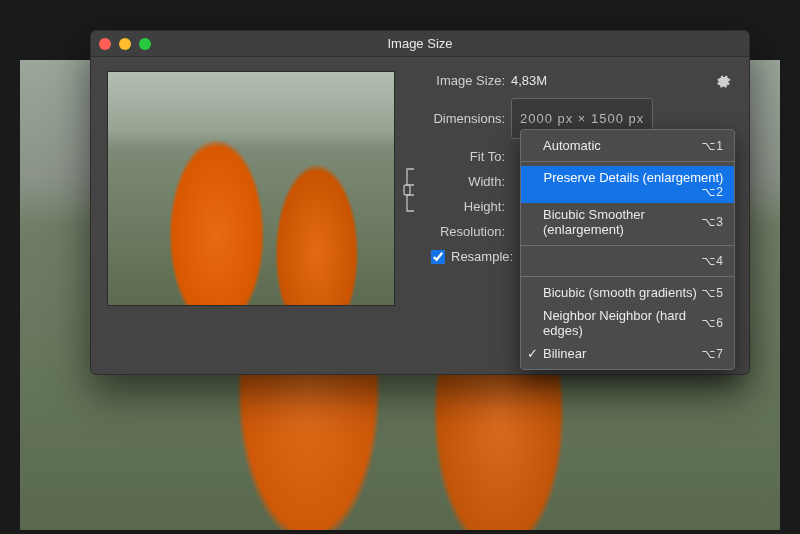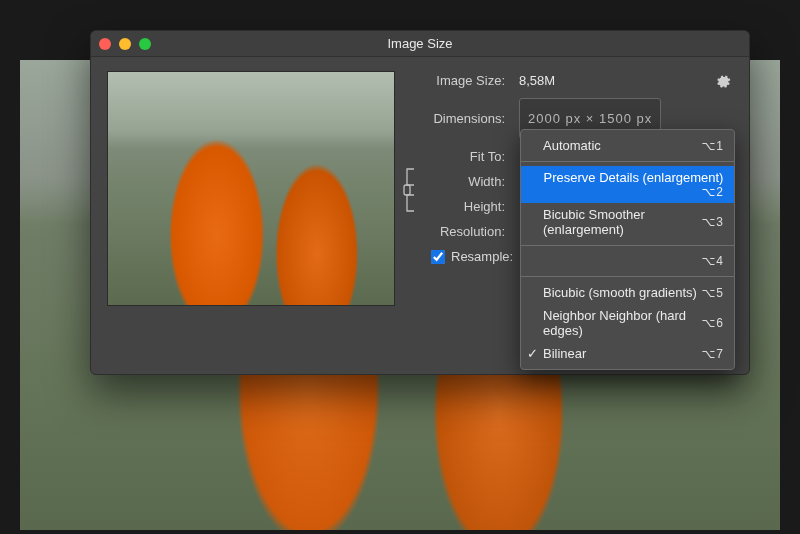--- a/index.html
+++ b/index.html
@@ -50,21 +50,21 @@
     border: 1px solid #2b2b2b;
     background:
       radial-gradient(ellipse 80px 160px at 38% 70%, #e86a12 0%, #d85800 55%, rgba(216,88,0,0) 60%),
       radial-gradient(ellipse 70px 150px at 73% 78%, #e36b17 0%, #c95300 55%, rgba(201,83,0,0) 60%),
       linear-gradient(#b2bfb1 0%, #97a494 25%, #7d8a77 33%, #6f7e65 60%, #5c6b4f 100%);
     flex-shrink: 0;
   }
 
   
   .fields { flex:1; display:flex; flex-direction:column; gap:10px; padding-top:2px; position:relative;}
-  .row { display:flex; align-items:center; gap:14px; }
+  .row { display:flex; align-items:center; gap:6px; }
   .row .lbl { width:90px; text-align:right; color:#d0d0d0; }
   .val { color:#e6e6e6; }
   .dim-box { border:1px solid #666; padding:12px 8px; border-radius:3px; background:#3a3a3a; color:#bbb; letter-spacing:1px;}
   .gear {
     position:absolute; right:2px; top:2px;
     width:16px; height:16px;
   }
   .link-icon {
     position:absolute; left:308px; top:108px;
     width:22px; height:50px;
@@ -133,21 +133,21 @@
 
     <div class="fields">
       <div class="gear">
         <svg viewBox="0 0 24 24" fill="#cfcfcf">
             <path d="M12 8a4 4 0 100 8 4 4 0 000-8zm9 4l2-1-1-3-2 .5a8 8 0 00-1.6-1.6l.5-2-3-1-1 2a8 8 0 00-2.3 0l-1-2-3 1 .5 2A8 8 0 006.5 8.5L4.5 8l-1 3 2 1a8 8 0 000 2l-2 1 1 3 2-.5a8 8 0 001.6 1.6l-.5 2 3 1 1-2a8 8 0 002.3 0l1 2 3-1-.5-2a8 8 0 001.6-1.6l2 .5 1-3-2-1a8 8 0 000-2z"></path>
           </svg>
       </div>
 
       <div class="row">
         <span class="lbl">Image Size:</span>
-        <span class="val">8,58M</span>
+        <span class="val">4,83M</span>
       </div>
 
       <div class="row">
         <span class="lbl">Dimensions:</span>
         <span class="dim-box">2000 px × 1500 px</span>
       </div>
 
       <div class="row">
         <span class="lbl">Fit To:</span>
       </div>

